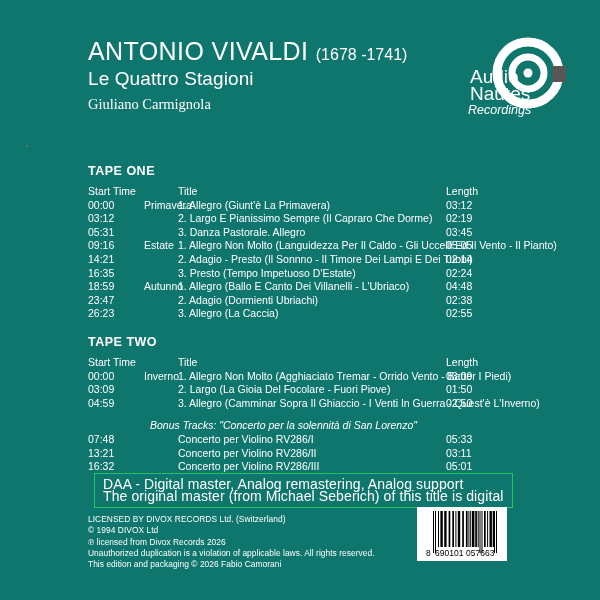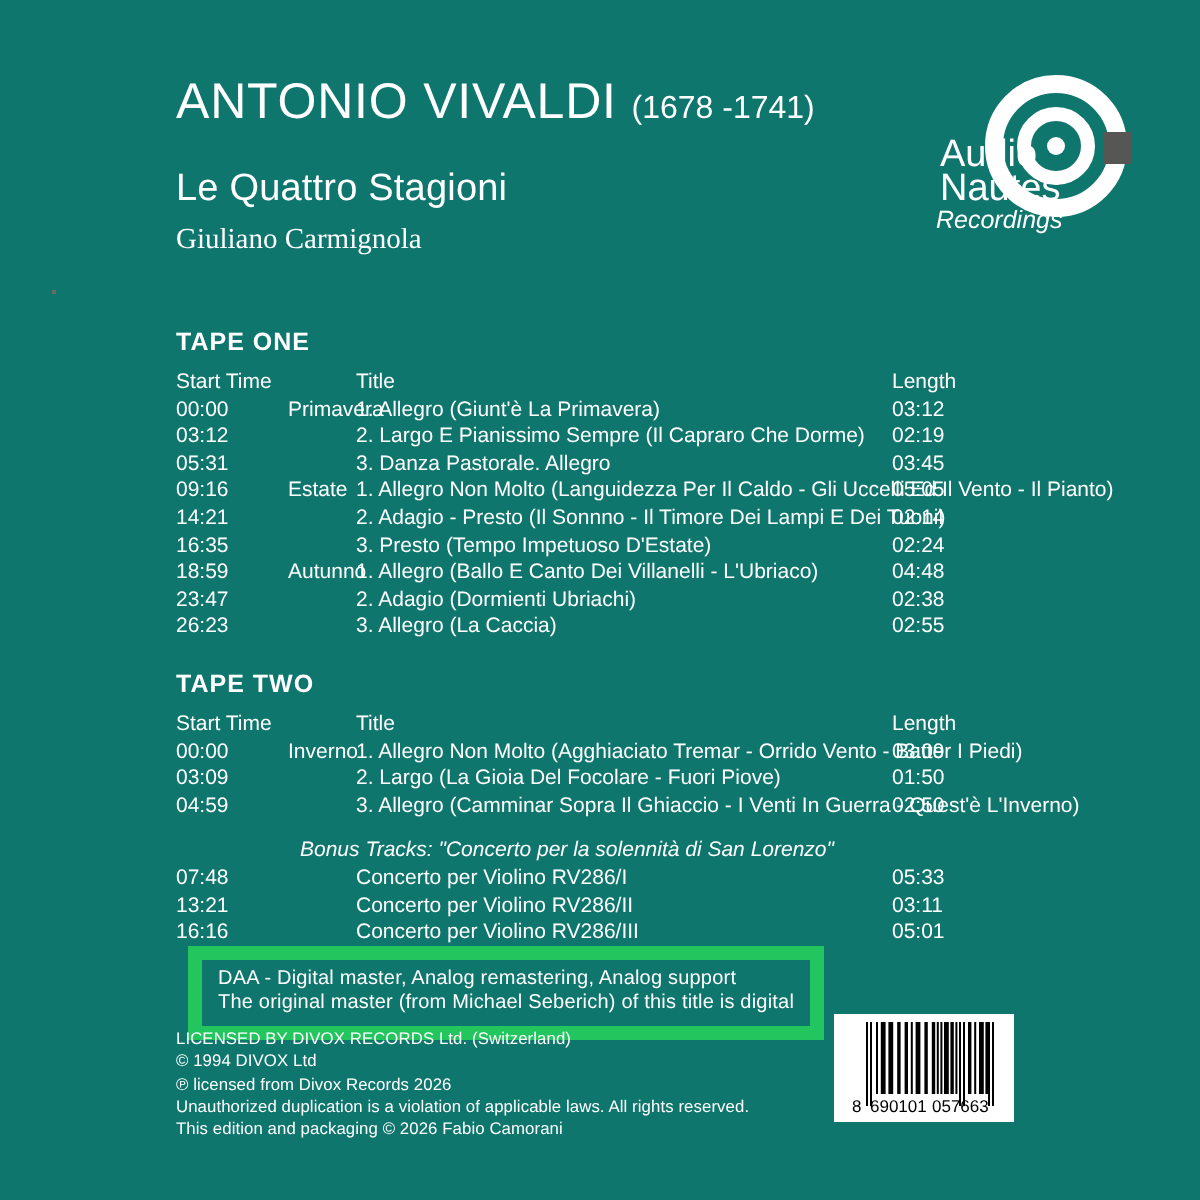--- a/index.html
+++ b/index.html
@@ -35,21 +35,21 @@
     line-height: 1.05;
     white-space: nowrap;
   }
   .composer .dates {
     font-size: 16px;
     letter-spacing: 0px;
   }
   .worktitle {
     font-size: 19px;
     font-weight: 400;
-    margin-top: 20px;
+    margin-top: 4px;
     letter-spacing: 0.1px;
     line-height: 1.15;
   }
   .performer {
     font-size: 14.5px;
     font-weight: 400;
     margin-top: 5px;
     line-height: 1.35;
     font-family: Liberation Serif, serif;
   }
@@ -116,23 +116,23 @@
     font-style: italic;
     font-size: 10.8px;
     padding-bottom: 4px;
   }
 
   
   .daa-box {
     position: absolute;
     left: 94px;
     top: 473px;
-    border: 7px solid #22c55e;
+    border: 1px solid #22c55e;
     padding: 4px 8px 5px 8px;
-    font-size: 10px;
+    font-size: 14px;
     line-height: 12px;
     letter-spacing: 0.1px;
   }
 
   
   .legal {
     position: absolute;
     left: 88px;
     top: 514px;
     font-size: 8.4px;
@@ -304,21 +304,21 @@
             <td class="col-title">Concerto per Violino RV286/I</td>
             <td class="col-length">05:33</td>
           </tr>
           <tr>
             <td class="col-time">13:21</td>
             <td class="col-season"></td>
             <td class="col-title">Concerto per Violino RV286/II</td>
             <td class="col-length">03:11</td>
           </tr>
           <tr>
-            <td class="col-time">16:16</td>
+            <td class="col-time">16:32</td>
             <td class="col-season"></td>
             <td class="col-title">Concerto per Violino RV286/III</td>
             <td class="col-length">05:01</td>
           </tr>
         </tbody>
     </table>
   </div>
 
   <div class="daa-box">
     <div>DAA - Digital master, Analog remastering, Analog support</div>

